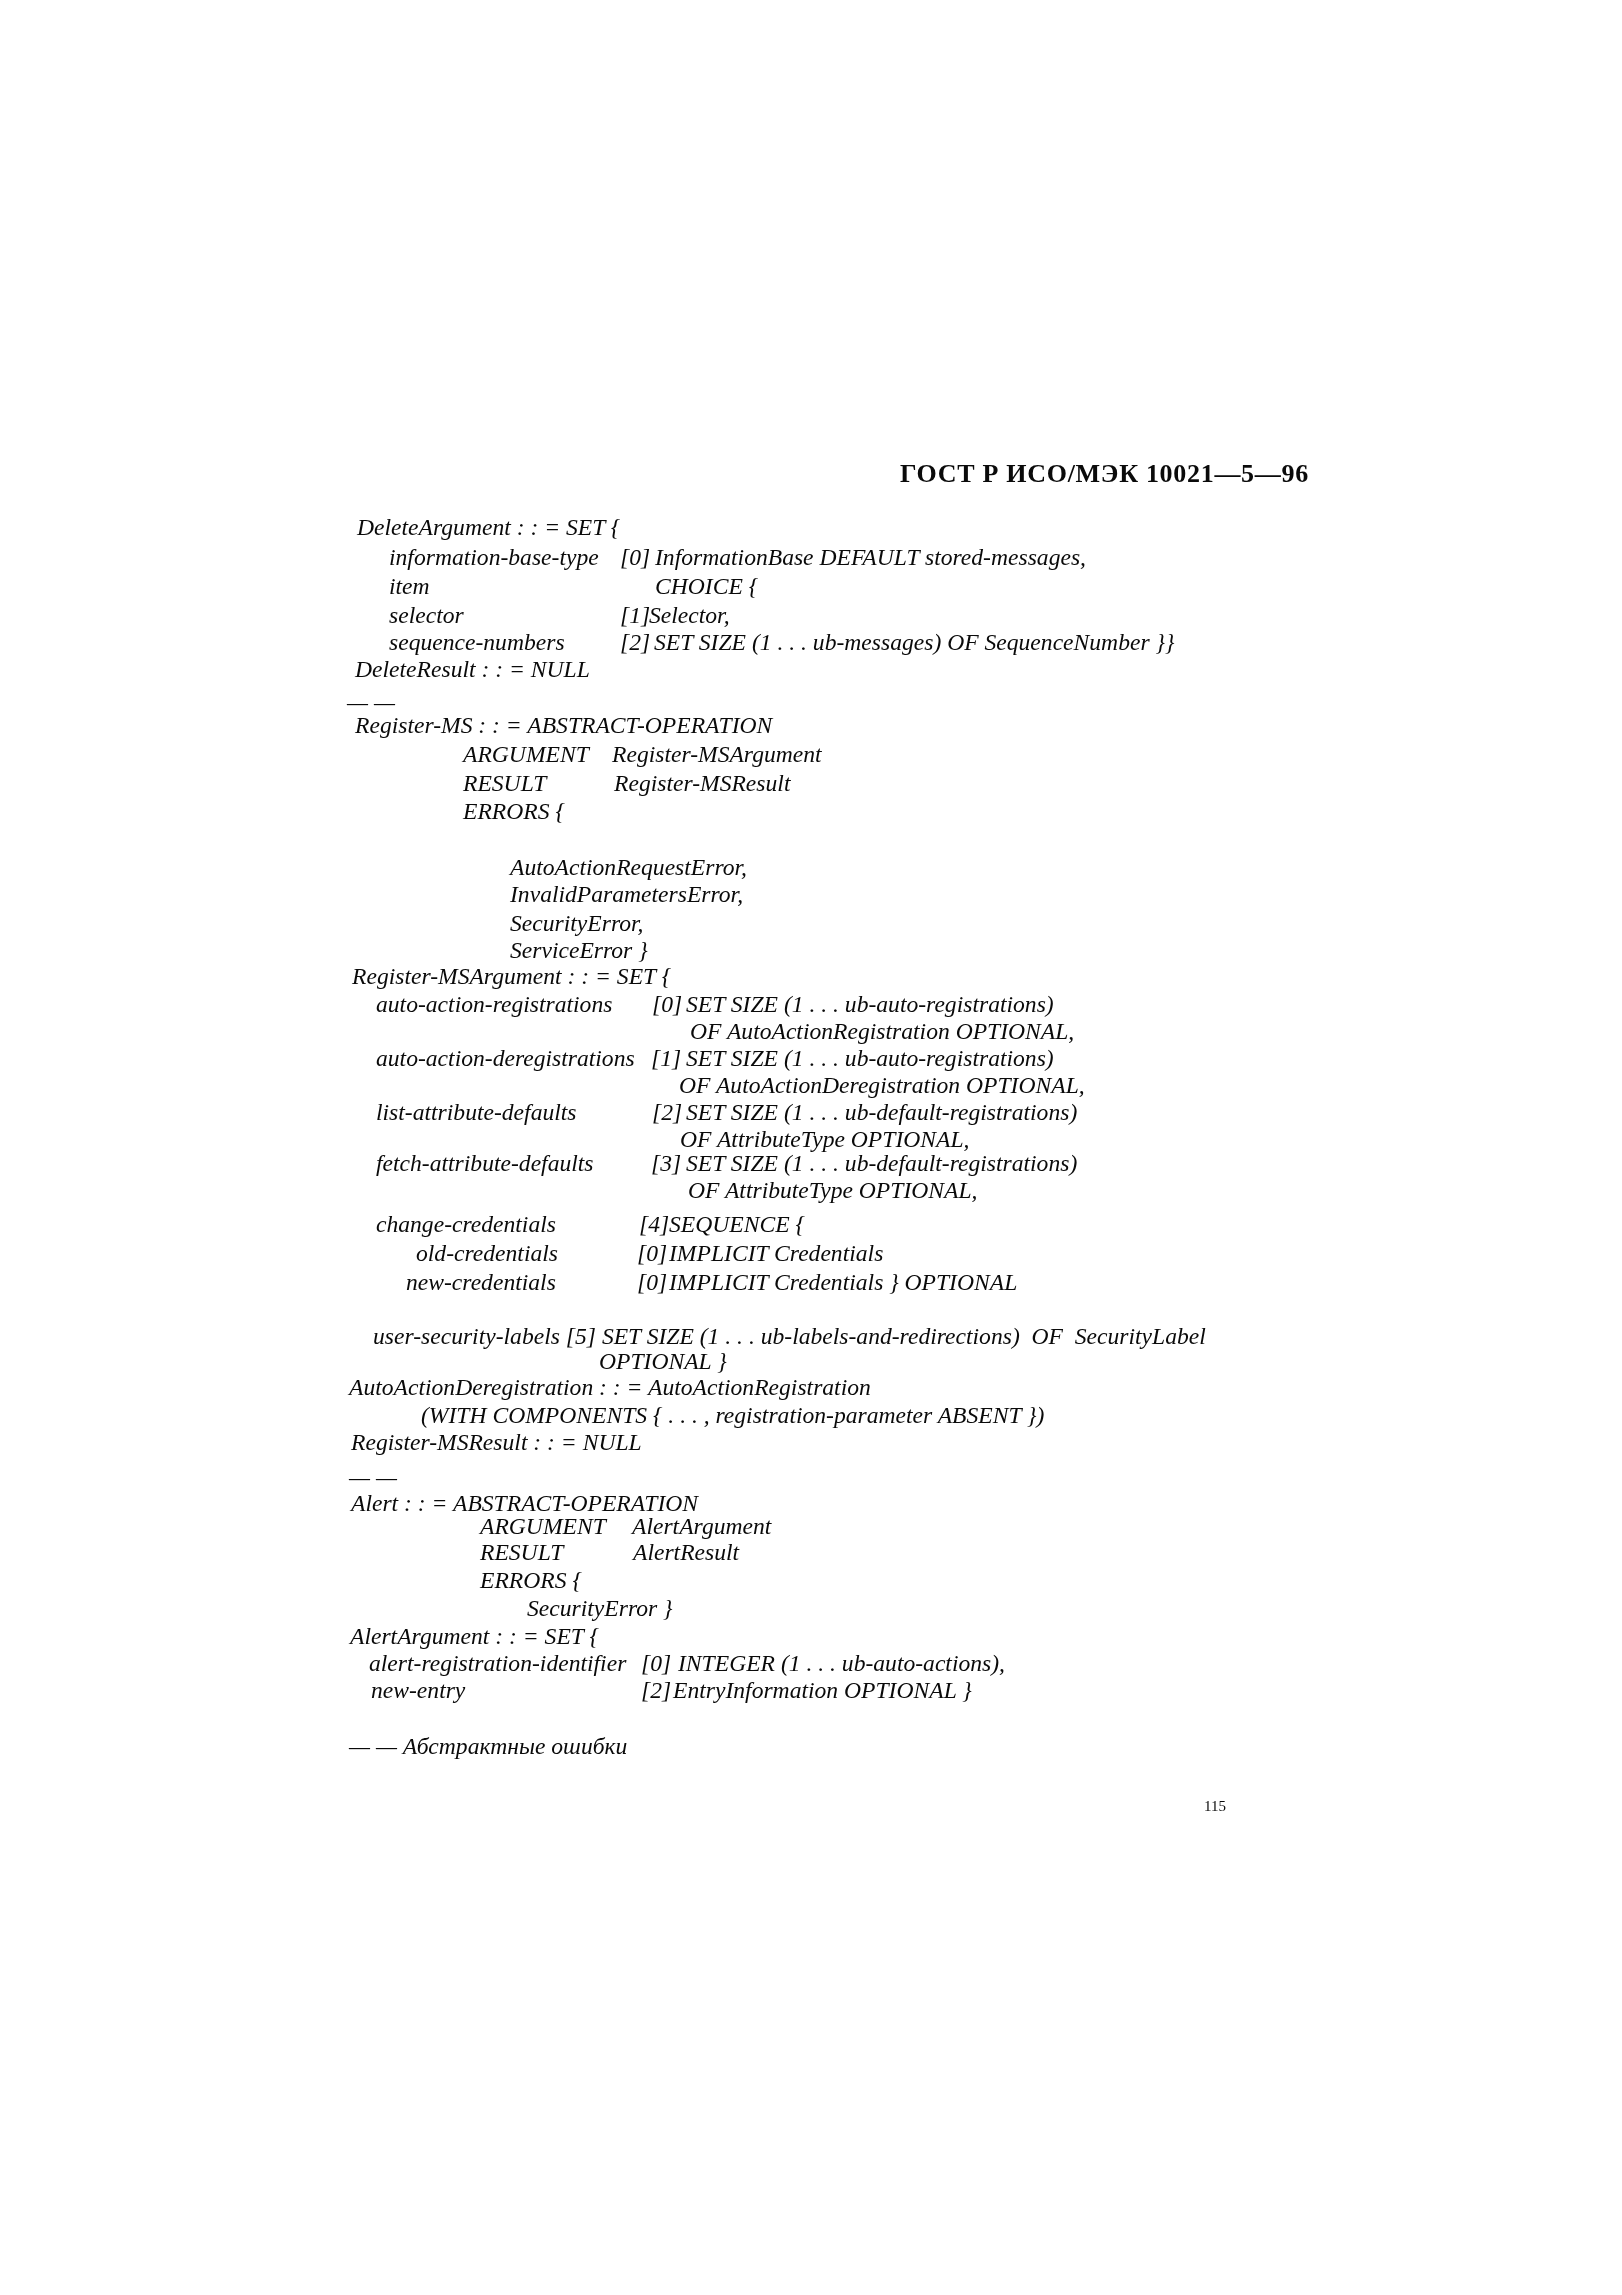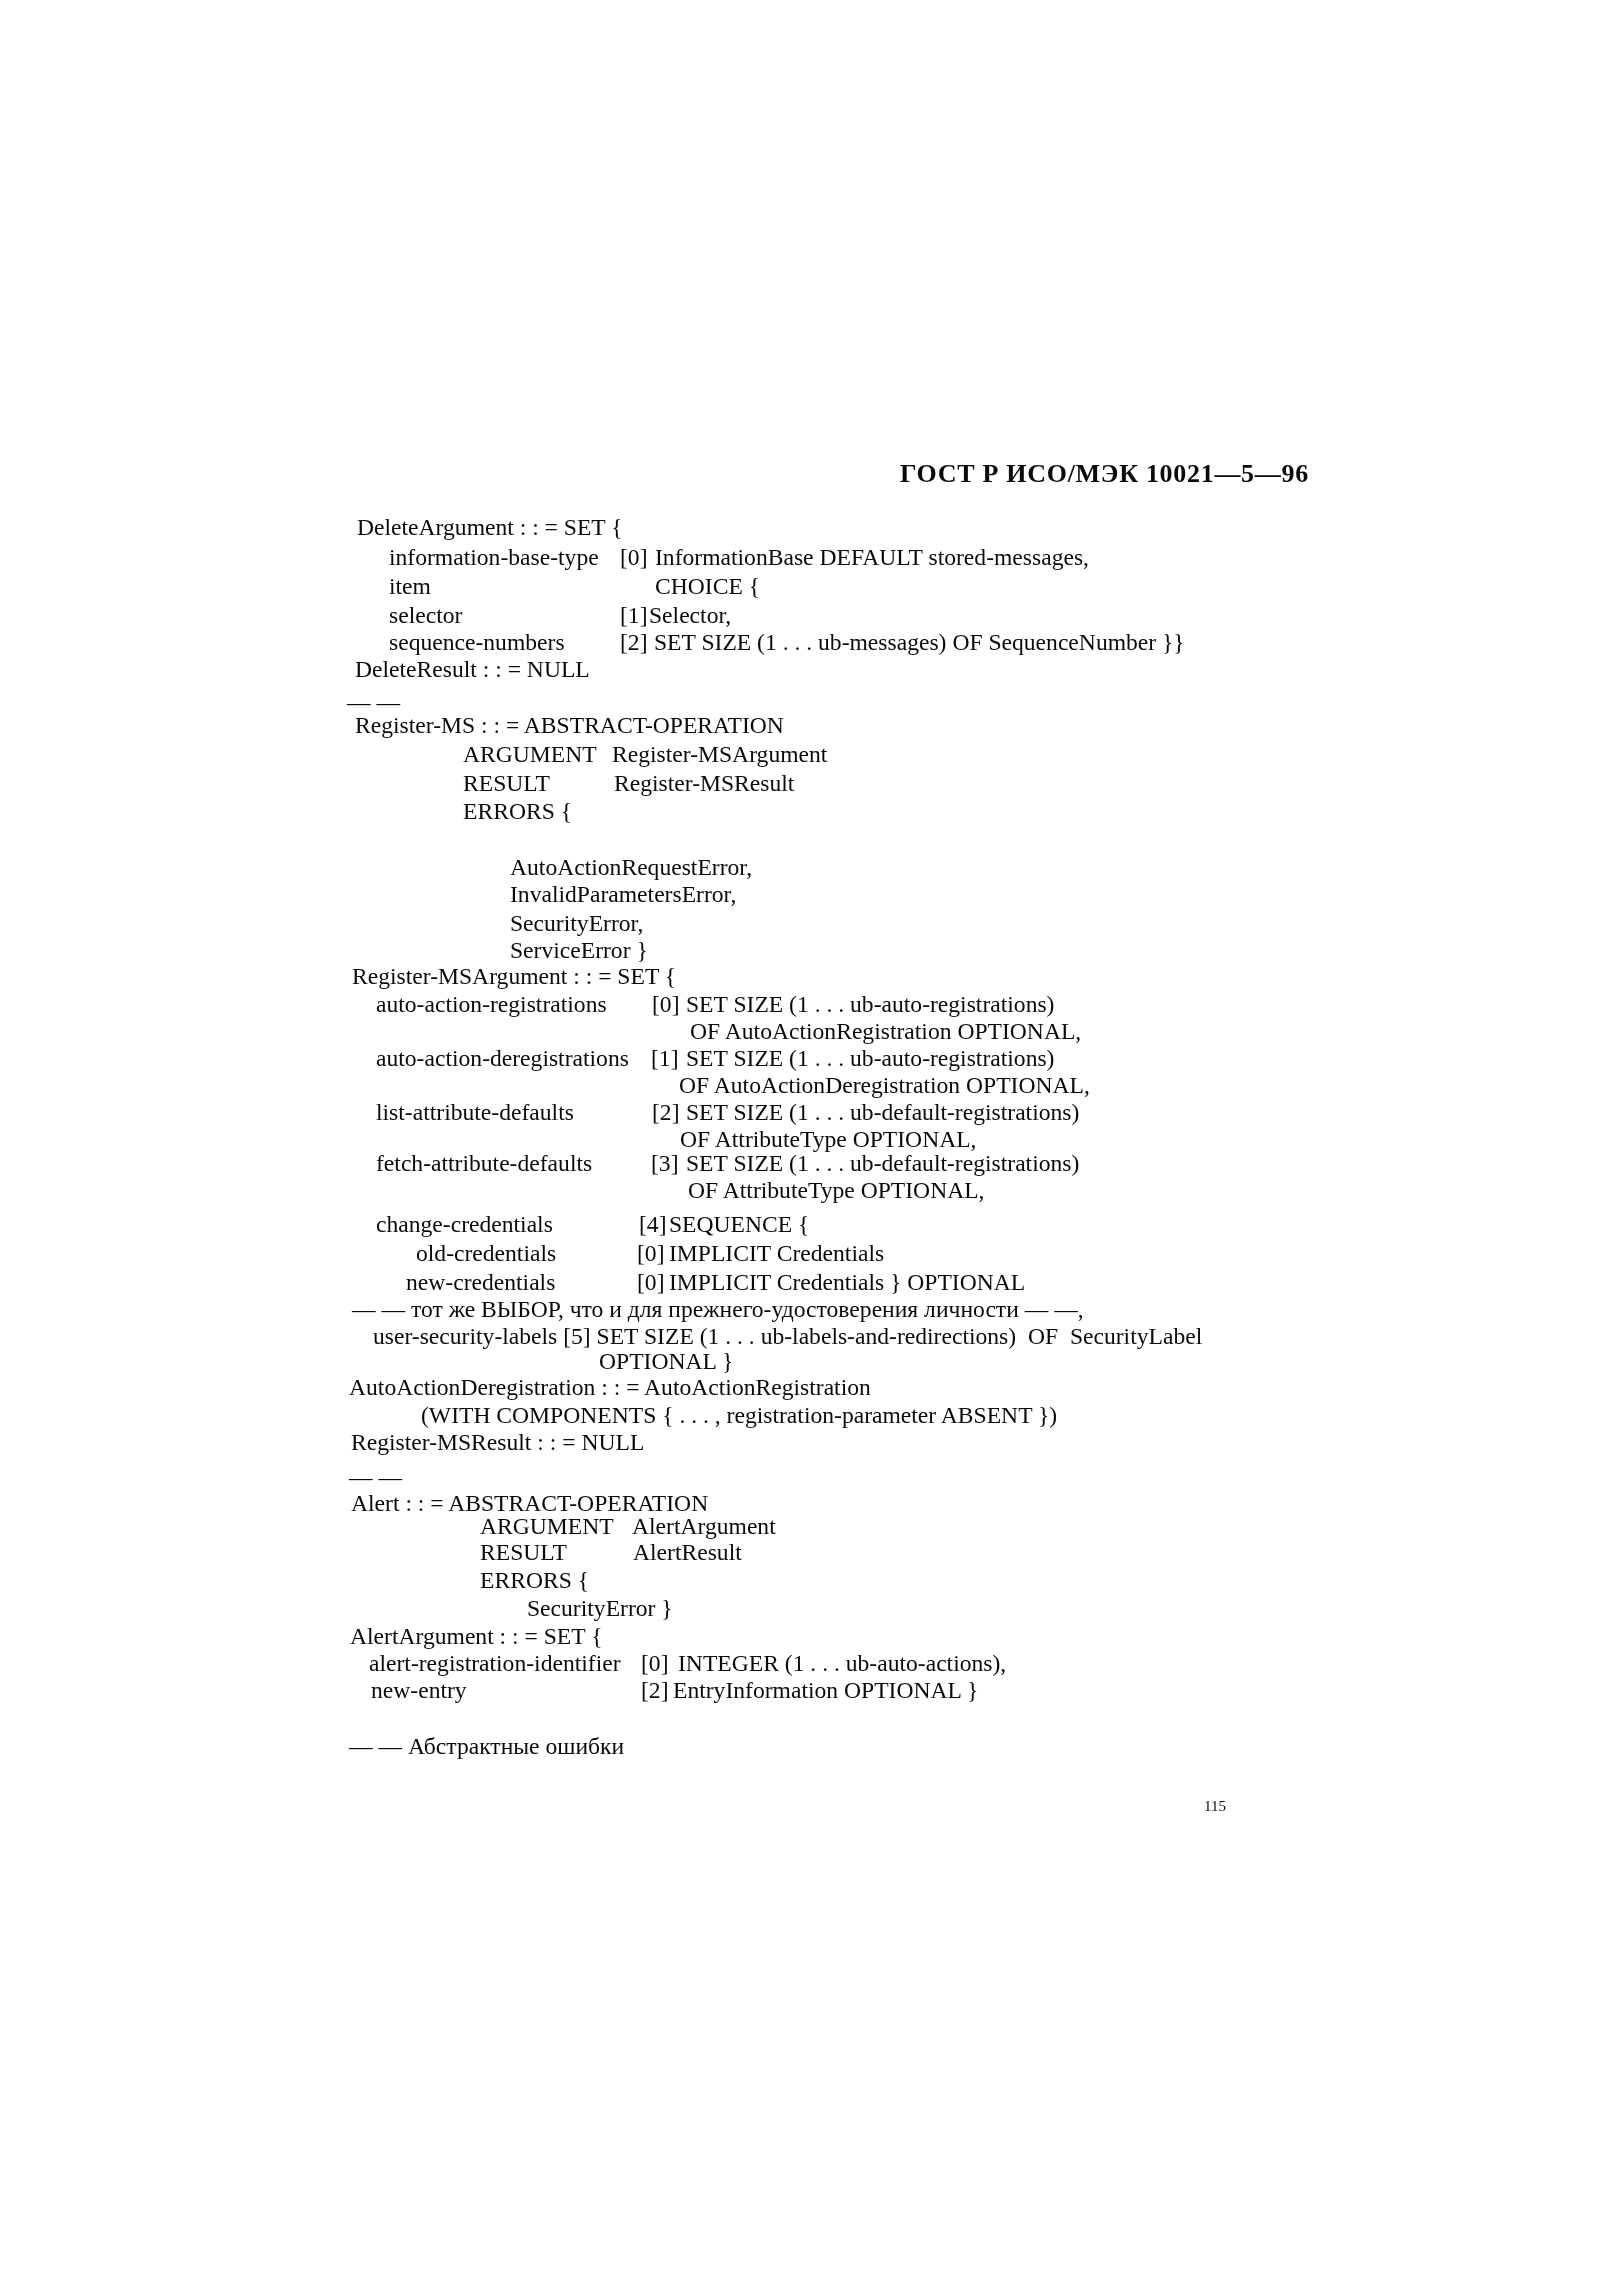--- a/index.html
+++ b/index.html
@@ -27,21 +27,21 @@
     left: 900px;
     top: 459px;
     font-size: 26px;
     font-weight: bold;
     letter-spacing: 0.7px;
     white-space: pre;
   }
   #code-layer {
     position: absolute;
     left: 0; top: 0;
-    width: 100%; height: 100%;
+    width: 100%; height: 100%; font-style: italic;
   }
   .asn1-line {
     position: absolute;
     left: 0;
     width: 100%;
     height: 29px;
   }
   .asn1-line span {
     position: absolute;
     top: 0;
@@ -159,23 +159,20 @@
       <div class="asn1-line" style="top: 1240px;">
         <span style="left: 416px;">old-credentials</span>
         <span style="left: 637px;">[0]</span>
         <span style="left: 669px;">IMPLICIT Credentials</span>
       </div>
       <div class="asn1-line" style="top: 1269px;">
         <span style="left: 406px;">new-credentials</span>
         <span style="left: 637px;">[0]</span>
         <span style="left: 669px;">IMPLICIT Credentials } OPTIONAL</span>
       </div>
-      <div class="asn1-line" style="top: 1296px;">
-        <span style="left: 352px;">— — тот же ВЫБОР, что и для прежнего-удостоверения личности — —,</span>
-      </div>
       <div class="asn1-line" style="top: 1323px;">
         <span style="left: 373px;">user-security-labels [5] SET SIZE (1 . . . ub-labels-and-redirections)  OF  SecurityLabel</span>
       </div>
       <div class="asn1-line" style="top: 1348px;">
         <span style="left: 599px;">OPTIONAL }</span>
       </div>
       <div class="asn1-line" style="top: 1374px;">
         <span style="left: 349px;">AutoActionDeregistration : : = AutoActionRegistration</span>
       </div>
       <div class="asn1-line" style="top: 1402px;">

